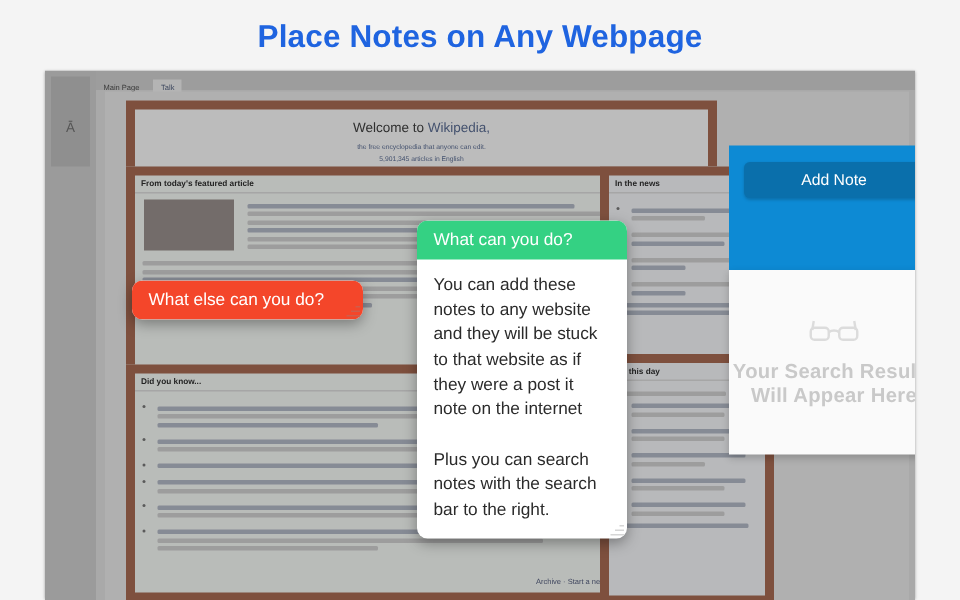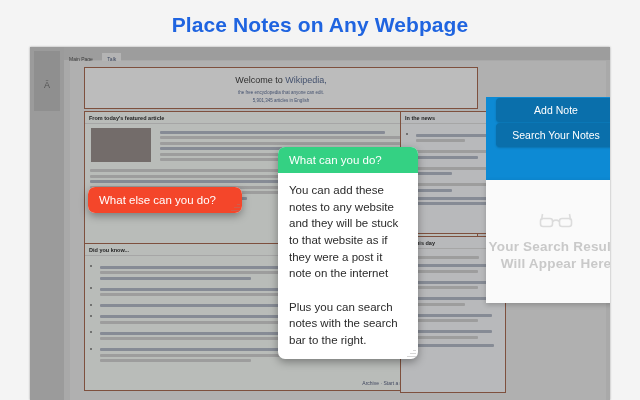--- a/index.html
+++ b/index.html
@@ -62,21 +62,21 @@
   }
   .wiki-tab.sel { background: #b4b4b4; color: #2b4a8b; }
 
   .wiki-body {
     position: absolute; left: 40px; top: 14px; right: 4px; bottom: 0;
     background: #b0b0b0;
   }
   .wiki-card {
     position: absolute;
     background: #b8b8b8;
-    border: 1px solid #c2410c;
+    border: 6px solid #c2410c;
   }
   .wc-welcome { left: 14px; top: 6px; right: 128px; height: 40px; background:#bcbcbc; }
   .wc-welcome .t1 {
     text-align: center; font-size: 9px; color: #2f2f2f; padding-top: 7px;
   }
   .wc-welcome .t1 b { color: #2c53a5; font-weight: normal; }
   .wc-welcome .t2 {
     text-align: center; font-size: 4.5px; color: #3a3a3a; padding-top: 4px; line-height: 1.8;
   }
   .wc-welcome .t2 em { color: #2c53a5; font-style: normal; }
@@ -153,21 +153,21 @@
     position: absolute; right: 0; background: #8a8a8a; height: 1px; display: block;
   }
 
   
   .ext-panel {
     position: absolute; left: 456px; top: 50px; width: 140px; height: 83px;
     background: #0d8ad4;
   }
   .ext-btn {
     display: block;
-    margin: 1px auto 0 auto;
+    margin: 11px auto 0 auto;
     width: 120px; height: 24px;
     background: #0a6fab;
     border: none; border-radius: 4px;
     color: #ffffff; font-size: 10.5px;
     font-family: "Liberation Sans", sans-serif;
     cursor: pointer;
     box-shadow: 0 1px 2px rgba(0,0,0,.18);
   }
   .ext-results {
     position: absolute; left: 456px; top: 133px; width: 140px; height: 123px;
@@ -387,21 +387,20 @@
       <div class="note-head">What else can you do?</div>
       <div class="resize-grip">
         <i style="bottom:0;width:9px;"></i>
           <i style="bottom:3px;width:6px;"></i>
           <i style="bottom:6px;width:3px;"></i>
       </div>
     </div>
 
     <div class="ext-panel">
       <button class="ext-btn">Add Note</button>
-      <button class="ext-btn">Search Your Notes</button>
     </div>
 
     <div class="ext-results">
       <span class="glasses-icon">
         <svg width="34" height="17" viewBox="0 0 34 17" aria-hidden="true">
           <g fill="none" stroke="#dcdcdc" stroke-width="1.6">
             <path d="M3.5 3 L2.5 9"></path>
             <path d="M30.5 3 L31.5 9"></path>
             <rect x="1.5" y="7.5" width="12" height="8" rx="2.5"></rect>
             <rect x="20.5" y="7.5" width="12" height="8" rx="2.5"></rect>

